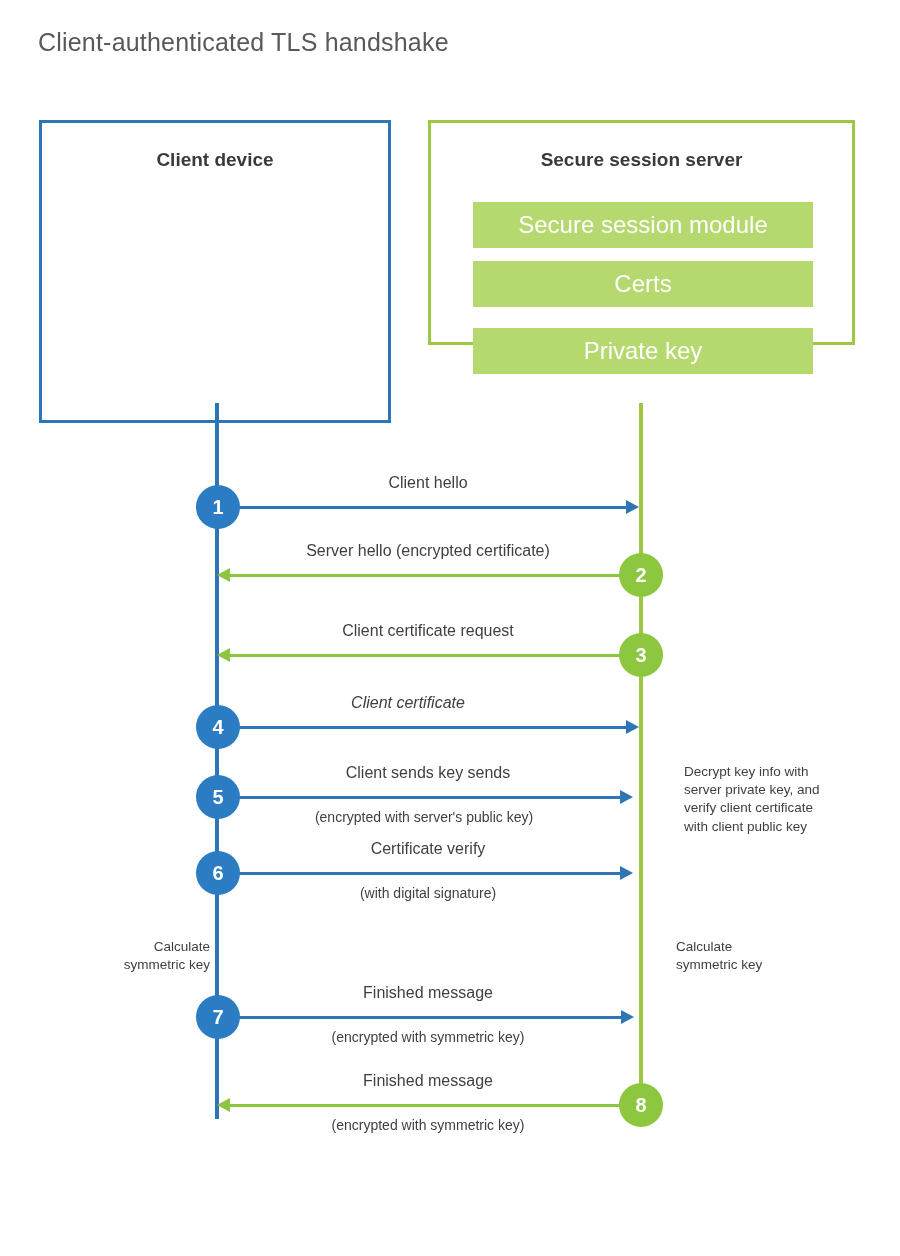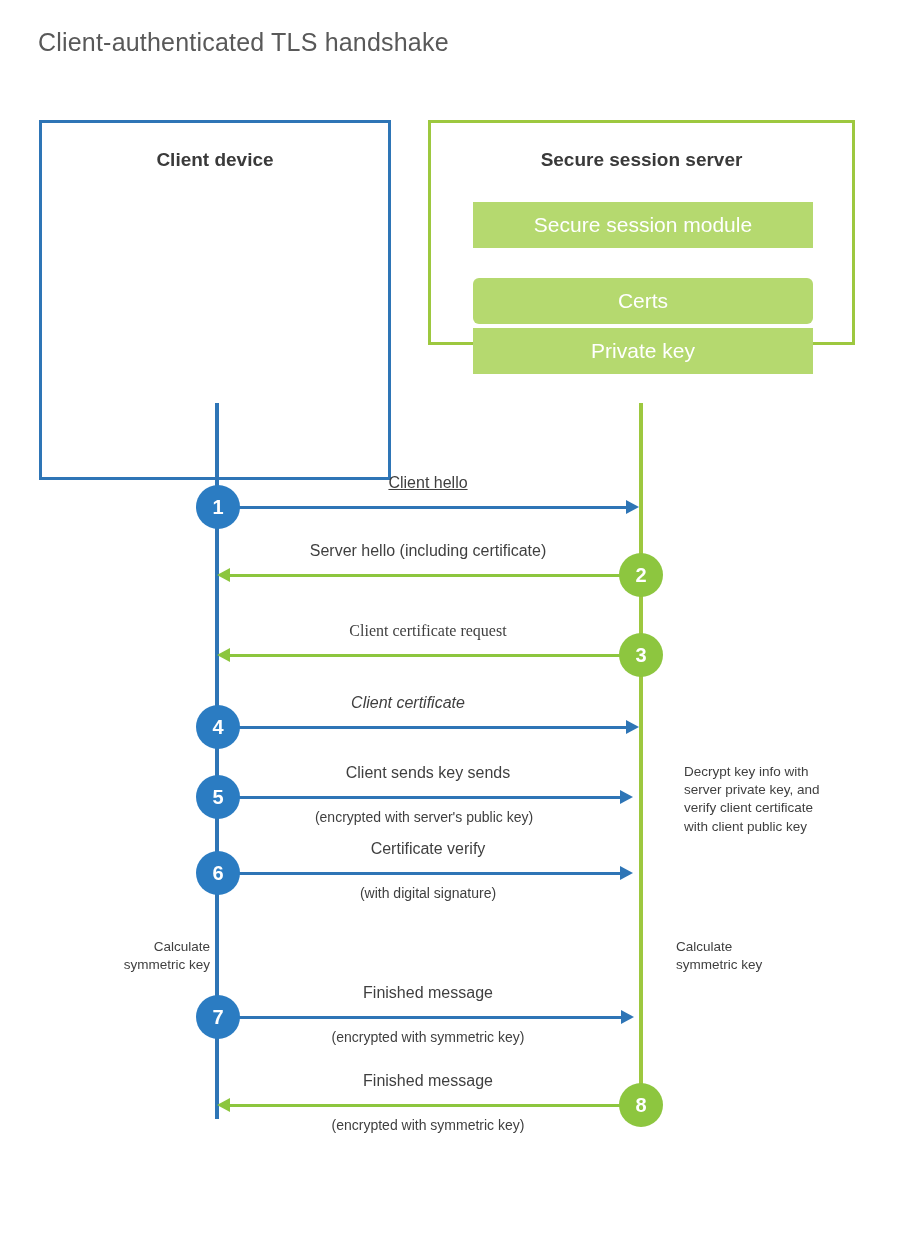--- a/index.html
+++ b/index.html
@@ -31,21 +31,21 @@
   
   .actor-box {
     position: absolute;
     background: #ffffff;
     box-sizing: border-box;
   }
   #client-box {
     left: 39px;
     top: 120px;
     width: 352px;
-    height: 360px;
+    height: 303px;
     border: 3px solid #2e75b6;
     padding-left: 7px;
   }
   #server-box {
     left: 428px;
     top: 120px;
     width: 427px;
     height: 225px;
     border: 3px solid #9dc83f;
   }
@@ -78,28 +78,28 @@
   }
 
   
   .server-bar {
     position: absolute;
     left: 42px;
     width: 340px;
     height: 46px;
     background: #b5d96f;
     color: #ffffff;
-    font-size: 21px;
+    font-size: 24px;
     display: flex;
     align-items: center;
     justify-content: center;
     text-align: center;
   }
   #server-bar-0 { top: 79px; }
-  #server-bar-1 { top: 155px; border-radius: 6px; }
+  #server-bar-1 { top: 138px; }
   #server-bar-2 { top: 205px; text-align: center; }
 
   
   .lifeline {
     position: absolute;
     width: 4px;
   }
   #lifeline-client {
     left: 215px;
     top: 403px;
@@ -191,35 +191,35 @@
   <div class="server-bar" id="server-bar-1">Certs</div>
   <div class="server-bar" id="server-bar-2">Private key</div>
 </div>
 
 <div class="lifeline" id="lifeline-client"></div>
 <div class="lifeline" id="lifeline-server"></div>
 
 <div class="msg" style="left:0; top:507px;">
   <div class="shaft blue" style="left:217px; width:409px;"></div>
   <div class="head right blue" style="left:626px;"></div>
-  <div class="msg-label main" style="left:428px;text-decoration:underline;">Client hello</div>
+  <div class="msg-label main" style="left:428px;">Client hello</div>
 </div>
 <div class="step-circle blue" style="left:196px; top:485px;">1</div>
 
 <div class="msg" style="left:0; top:575px;">
   <div class="shaft green" style="left:230px; width:411px;"></div>
   <div class="head left green" style="left:217px;"></div>
-  <div class="msg-label main" style="left:428px;">Server hello (including certificate)</div>
+  <div class="msg-label main" style="left:428px;">Server hello (encrypted certificate)</div>
 </div>
 <div class="step-circle green" style="left:619px; top:553px;">2</div>
 
 <div class="msg" style="left:0; top:655px;">
   <div class="shaft green" style="left:230px; width:411px;"></div>
   <div class="head left green" style="left:217px;"></div>
-  <div class="msg-label main" style="left:428px;font-family:Liberation Serif, serif;">Client certificate request</div>
+  <div class="msg-label main" style="left:428px;">Client certificate request</div>
 </div>
 <div class="step-circle green" style="left:619px; top:633px;">3</div>
 
 <div class="msg" style="left:0; top:727px;">
   <div class="shaft blue" style="left:217px; width:409px;"></div>
   <div class="head right blue" style="left:626px;"></div>
   <div class="msg-label main" style="left:408px;font-style:italic;">Client certificate</div>
 </div>
 <div class="step-circle blue" style="left:196px; top:705px;">4</div>
 

